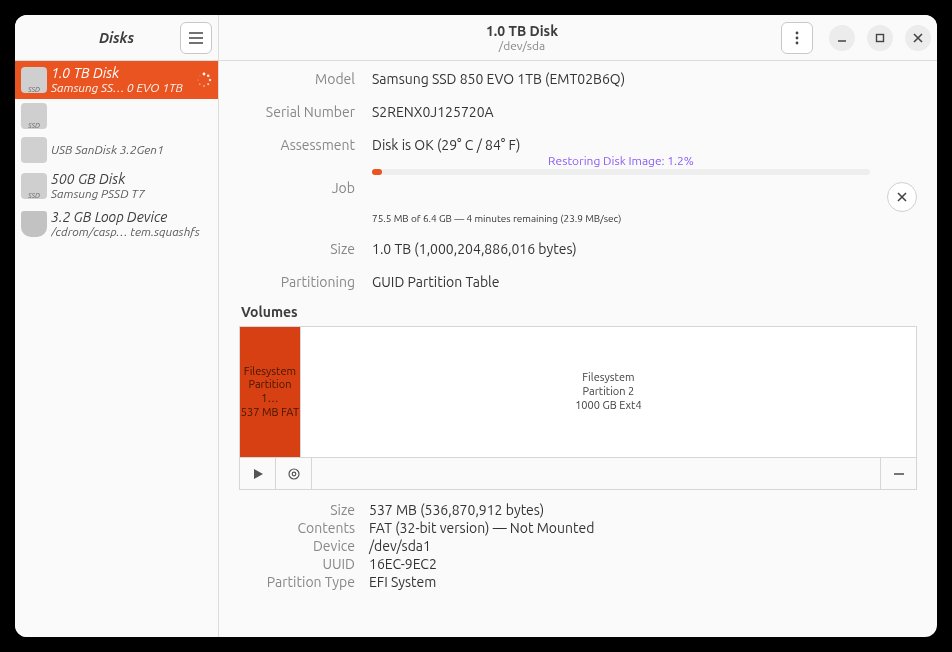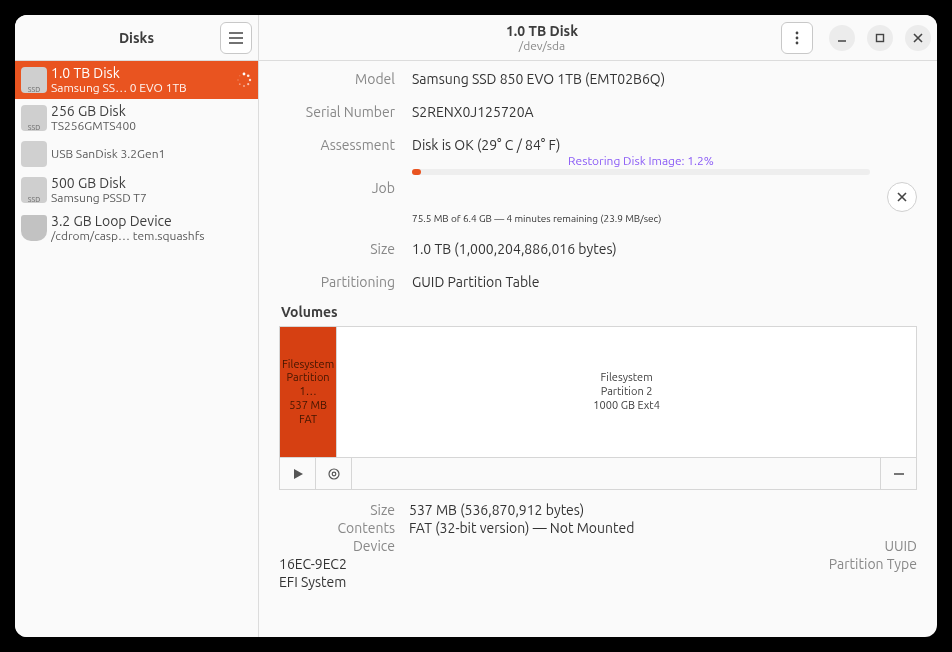--- a/index.html
+++ b/index.html
@@ -19,25 +19,26 @@
     width: 922px; height: 622px;
     background: #fafafa;
     border-radius: 12px;
     overflow: hidden;
     display: flex;
     flex-direction: row;
     box-shadow: 0 0 0 1px rgba(0,0,0,.15);
   }
   
   .sidebar {
-    width: 244px;
+    width: 204px;
     background: #fafafa;
     border-right: 1px solid #dcdcdc;
     display: flex;
     flex-direction: column;
+    font-style: italic;
   }
   .sidebar-header {
     height: 46px;
     display: flex;
     align-items: center;
     justify-content: center;
     border-bottom: 1px solid #dcdcdc;
     position: relative;
   }
   .sidebar-title {
@@ -206,24 +207,20 @@
                 <circle cx="8" cy="14" r="1" opacity=".5"></circle>
                 <circle cx="3.8" cy="12.2" r=".9" opacity=".4"></circle>
                 <circle cx="2" cy="8" r=".8" opacity=".3"></circle>
                 <circle cx="3.8" cy="3.8" r=".7" opacity=".2"></circle>
               </g>
             </svg>
           </div>
         </div>
         <div class="disk-item">
           <div class="disk-icon ssd">SSD</div>
-          <div class="disk-text">
-            <div class="disk-title">256 GB Disk</div>
-            <div class="disk-sub">TS256GMTS400</div>
-          </div>
         </div>
         <div class="disk-item">
           <div class="disk-icon usb"></div>
           <div class="disk-text">
             <div class="disk-sub">USB SanDisk 3.2Gen1</div>
           </div>
         </div>
         <div class="disk-item">
           <div class="disk-icon ssd">SSD</div>
           <div class="disk-text">
@@ -345,20 +342,21 @@
       </div>
 
       <div class="detail-grid">
         <div class="info-label">Size</div>
         <div class="info-value">537 MB (536,870,912 bytes)</div>
 
         <div class="info-label">Contents</div>
         <div class="info-value">FAT (32-bit version) — Not Mounted</div>
 
         <div class="info-label">Device</div>
+        <div class="info-value">/dev/sda1</div>
 
         <div class="info-label">UUID</div>
         <div class="info-value">16EC-9EC2</div>
 
         <div class="info-label">Partition Type</div>
         <div class="info-value">EFI System</div>
       </div>
 
     </div>
   </div>

